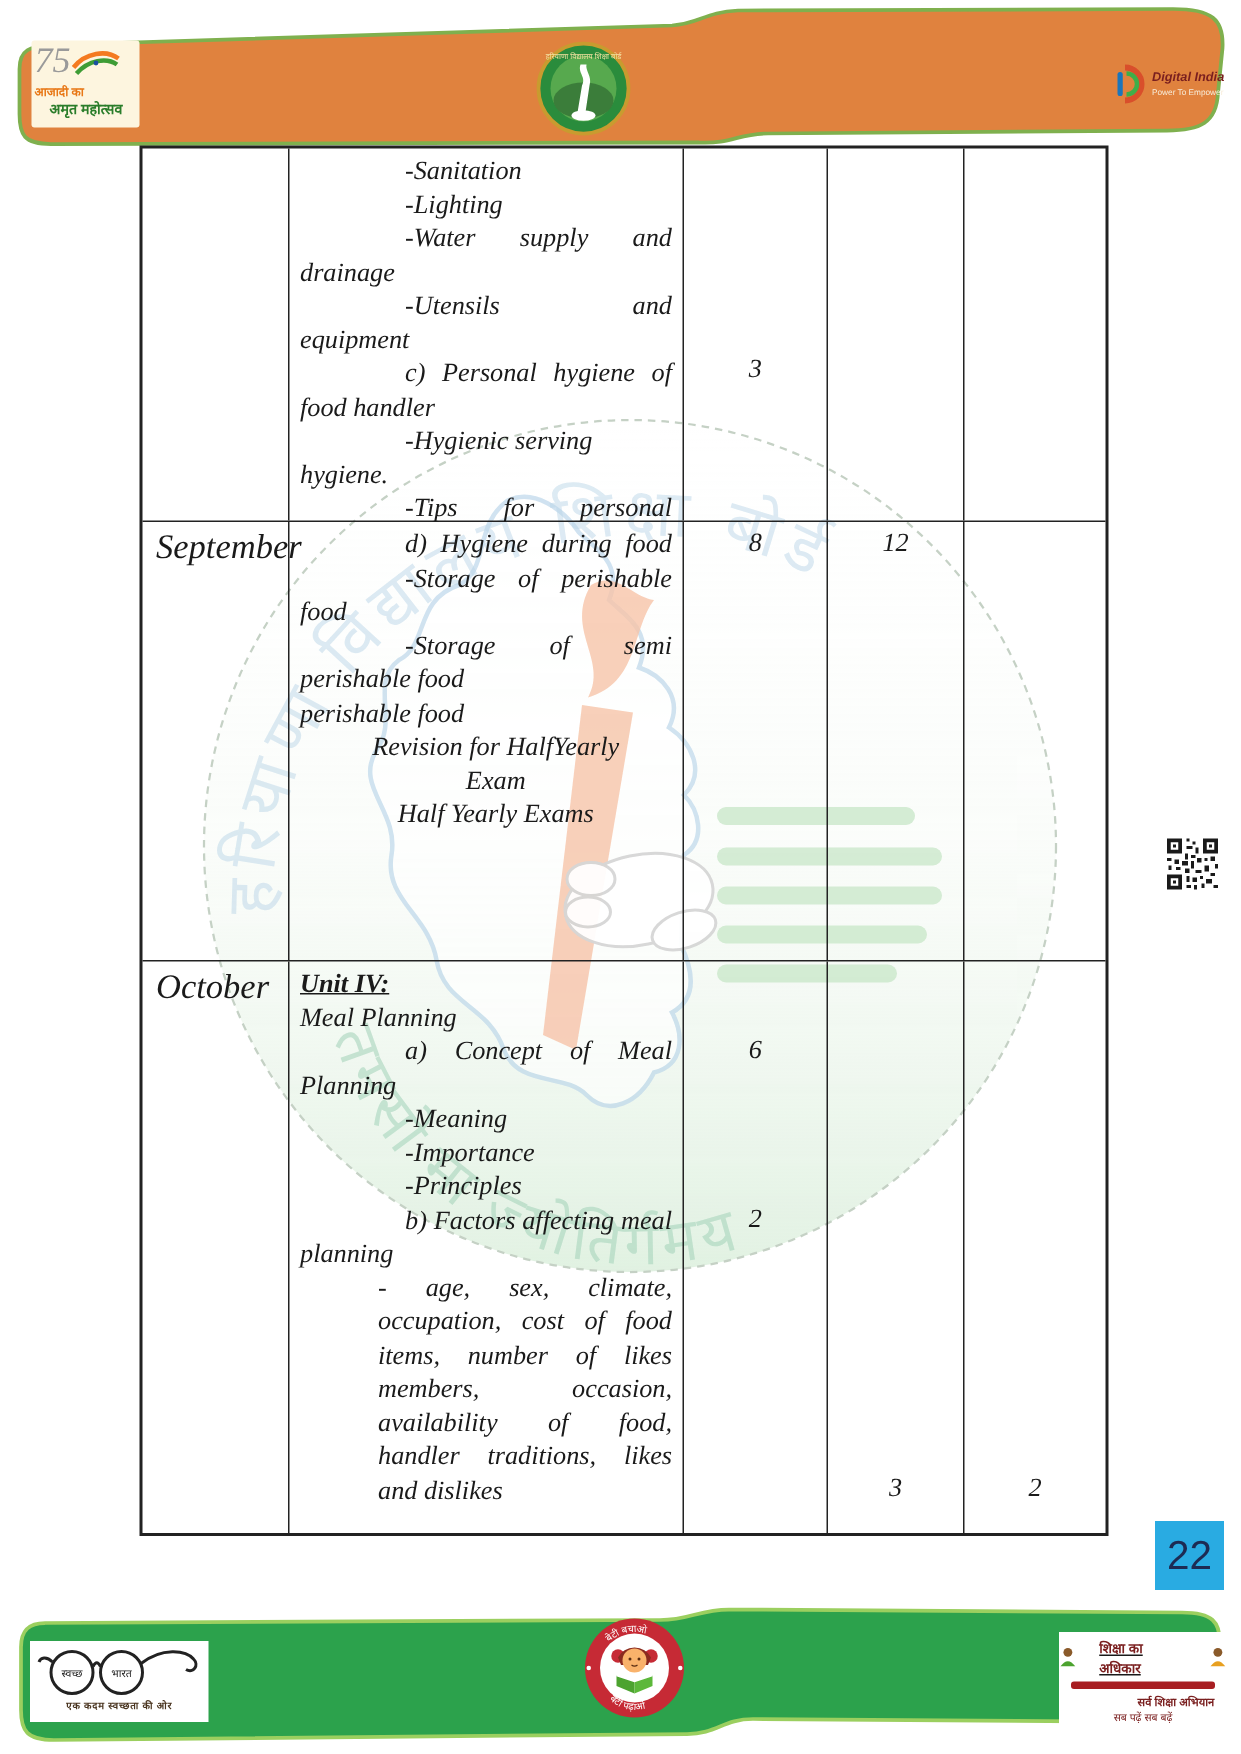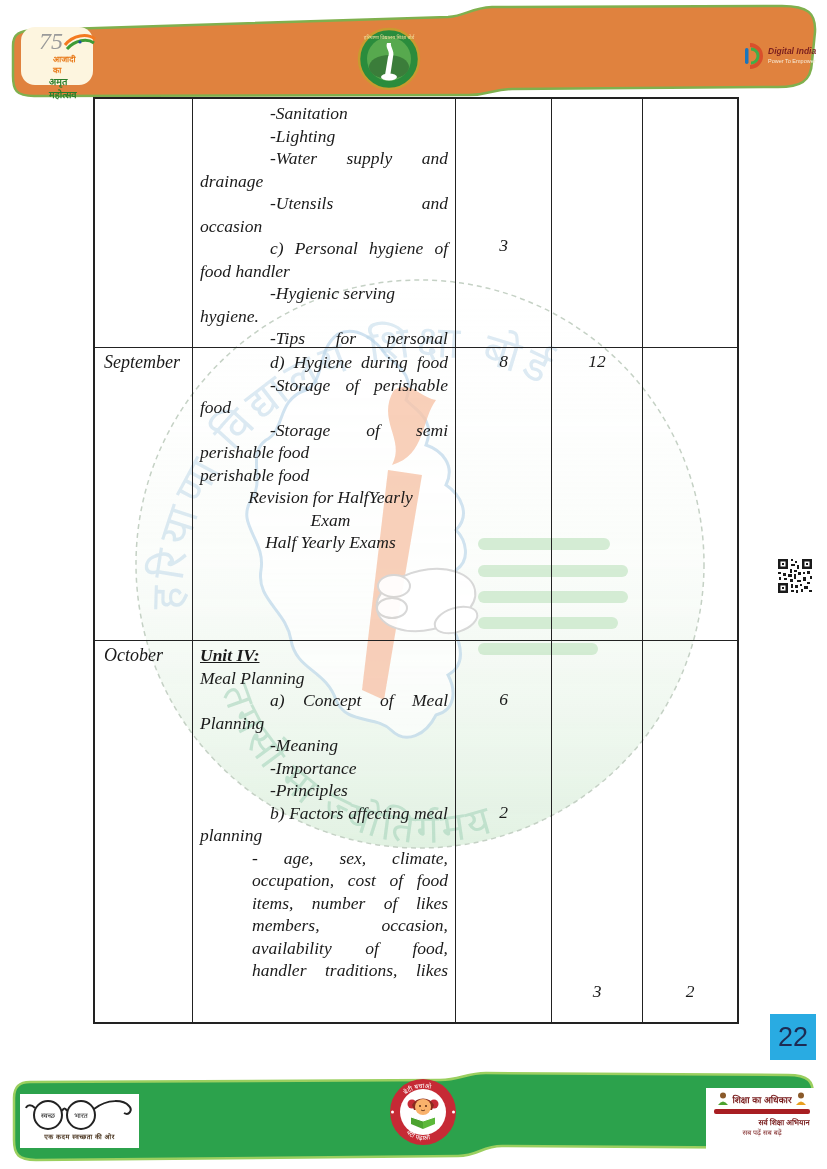--- a/index.html
+++ b/index.html
@@ -6,41 +6,41 @@
   .page{position:relative;width:827px;height:1169px;background:#ffffff;overflow:hidden;
         font-family:"Liberation Serif", serif;color:#1a1a1a;}
   svg{display:block;}
   .abs{position:absolute;}
 
   
   #header-band{left:0;top:0;}
   #footer-band{left:0;top:1066px;}
 
   
-  .azadi-box{left:21px;top:27px;width:72px;height:58px;background:#fdf5df;border-radius:14px;
+  .azadi-box{left:21px;top:27px;width:72px;height:58px;background:#fdf5df;border-radius:2px;
              display:flex;flex-direction:column;align-items:flex-start;justify-content:flex-start;
-             padding:2px 18px;box-sizing:border-box;}
+             padding:2px 2px;box-sizing:border-box;}
   .azadi-top{display:flex;align-items:flex-start;height:26px;}
   .azadi-75{font:italic 24px "Liberation Serif",serif;color:#9a9a9a;line-height:24px;}
-  .azadi-l1{font:bold 8px "Liberation Sans",sans-serif;color:#e87817;margin-left:14px;}
+  .azadi-l1{font:bold 8px "Liberation Sans",sans-serif;color:#e87817;}
   .azadi-l2{font:bold 9.5px "Liberation Sans",sans-serif;color:#2a7d2a;margin-left:10px;}
   .hbse-seal{left:357px;top:27px;}
   .digital-india{left:740px;top:39px;}
 
   
   #watermark{left:126px;top:270px;opacity:.95;}
 
   
   .tbl{position:absolute;left:93px;top:97px;width:642px;border:2px solid #222;background:transparent;z-index:3;}
   .row{display:grid;grid-template-columns:97px 263px 96px 91px 95px;}
   .row + .row{border-top:1.6px solid #222;}
   .c{position:relative;box-sizing:border-box;border-left:1.6px solid #222;font-style:italic;}
   .c:first-child{border-left:none;}
   .r0{height:248px;} .r1{height:292px;} .r2{height:381px;}
-  .month{padding:4px 0 0 9px;font-size:18px;}
+  .month{padding:4px 0 0 9px;font-size:23px;}
   .content{padding-top:3px;font-size:17.5px;line-height:22.5px;}
   .ln{padding:0 7px;}
   .ind{padding-left:77px;}
   .ind2{padding-left:59px;}
   .just{text-align:justify;text-align-last:justify;}
   .ctr{text-align:center;padding-left:20px;}
   .bu{font-weight:bold;text-decoration:underline;}
   .mk{position:absolute;left:0;right:0;text-align:center;font-size:17.5px;}
 
   
@@ -49,21 +49,21 @@
               display:flex;align-items:center;justify-content:center;
               font:27px "Liberation Sans",sans-serif;color:#1D2B53;}
 
   
   .swachh-box{left:20px;top:1094px;width:119px;height:54px;background:#fff;z-index:6;
               display:flex;flex-direction:column;align-items:center;}
   .swachh-tag{font:bold 6.5px "Liberation Sans",sans-serif;color:#4a3520;margin-top:-2px;letter-spacing:.5px;}
   .beti-logo{left:388px;top:1077px;z-index:6;}
   .rte-box{left:706px;top:1088px;width:112px;height:62px;background:#fff;z-index:6;
            display:flex;flex-direction:column;align-items:center;padding-top:4px;box-sizing:border-box;}
-  .rte-title-row{display:flex;align-items:center;gap:3px;}
+  .rte-title-row{display:flex;align-items:center;gap:15px;text-decoration:underline;}
   .rte-title{font:bold 9px "Liberation Sans",sans-serif;color:#7a1f1f;}
   .rte-bar{width:96px;height:5px;background:#a81e22;border-radius:2px;margin:3px 0;}
   .rte-l1{font:bold 7.5px "Liberation Sans",sans-serif;color:#7a1f1f;margin-left:44px;}
   .rte-l2{font:7px "Liberation Sans",sans-serif;color:#7a1f1f;margin-top:1px;}
 </style>
 </head>
 <body>
 
 <div class="page">
 
@@ -150,21 +150,21 @@
   <div class="tbl">
 
     <div class="row">
       <div class="c month"></div>
       <div class="c content r0">
         <div class="ln ind">-Sanitation</div>
         <div class="ln ind">-Lighting</div>
         <div class="ln ind just">-Water supply and</div>
         <div class="ln">drainage</div>
         <div class="ln ind just">-Utensils and</div>
-        <div class="ln">occasion</div>
+        <div class="ln">equipment</div>
         <div class="ln ind just">c) Personal hygiene of</div>
         <div class="ln">food handler</div>
         <div class="ln ind">-Hygienic serving</div>
         <div class="ln">hygiene.</div>
         <div class="ln ind just">-Tips for personal</div>
       </div>
       <div class="c">
         <span class="mk" style="top:136px">3</span>
       </div>
       <div class="c"></div>
@@ -205,20 +205,21 @@
         <div class="ln ind">-Importance</div>
         <div class="ln ind">-Principles</div>
         <div class="ln ind just">b) Factors affecting meal</div>
         <div class="ln">planning</div>
         <div class="ln ind2 just">- age, sex, climate,</div>
         <div class="ln ind2 just">occupation, cost of food</div>
         <div class="ln ind2 just">items, number of likes</div>
         <div class="ln ind2 just">members, occasion,</div>
         <div class="ln ind2 just">availability of food,</div>
         <div class="ln ind2 just">handler traditions, likes</div>
+        <div class="ln ind2">and dislikes</div>
       </div>
       <div class="c">
         <span class="mk" style="top:48px">6</span>
         <span class="mk" style="top:161px">2</span>
       </div>
       <div class="c">
         <span class="mk" style="top:340px">3</span>
       </div>
       <div class="c">
         <span class="mk" style="top:340px">2</span>

